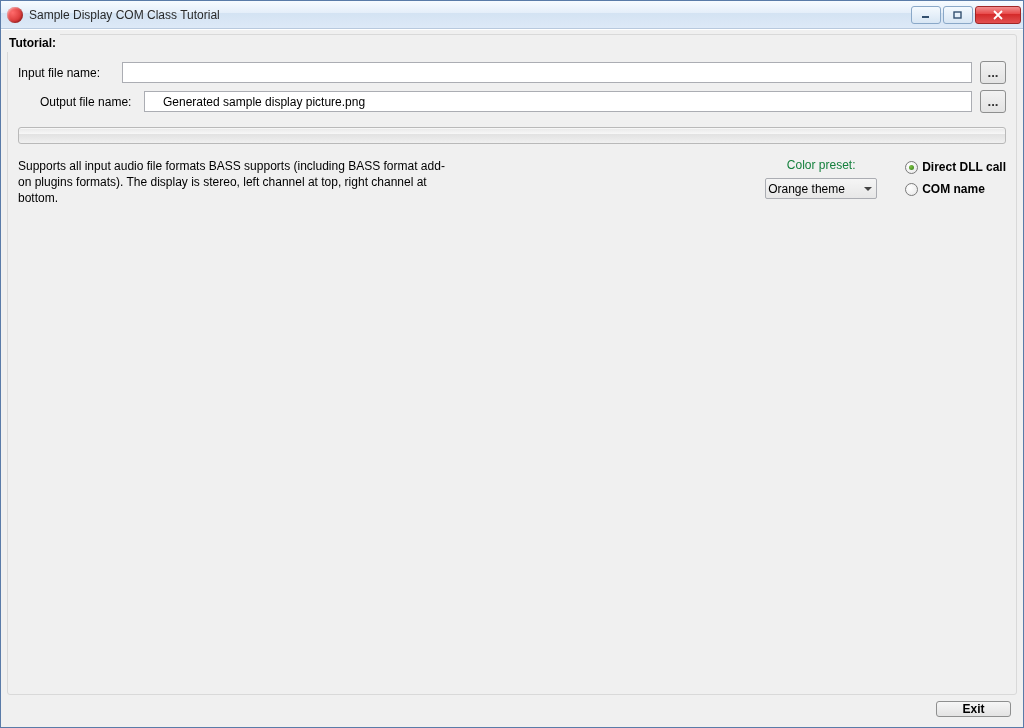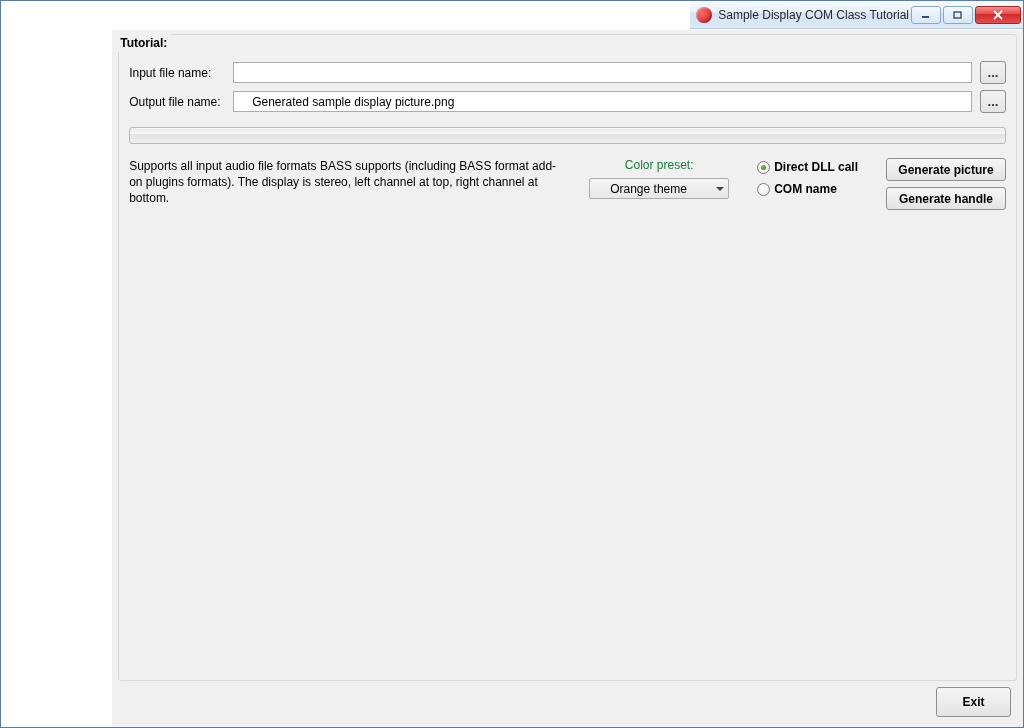--- a/index.html
+++ b/index.html
@@ -11,21 +11,20 @@
   height: 728px;
   overflow: hidden;
 }
 .window {
   width: 1024px;
   height: 728px;
   background: #fff;
   border: 1px solid #5a7ba8;
   display: flex;
   flex-direction: column;
-  align-items: flex-end;
 }
 .titlebar {
   height: 28px;
   background: linear-gradient(to bottom, #f7fbff 0%, #e4eef9 45%, #d4e3f3 46%, #dde9f7 100%);
   border-bottom: 1px solid #b8c9de;
   display: flex;
   align-items: center;
   padding: 0 2px 0 6px;
 }
 .titlebar .app-icon {
@@ -79,21 +78,21 @@
   color: #000;
   background: #f0f0f0;
   padding: 2px 4px 2px 2px;
 }
 .file-row {
   display: flex;
   align-items: center;
   margin-top: 18px;
   gap: 8px;
 }
-.file-row + .file-row { margin-top: 6px; }
+.file-row + .file-row { margin-top: 6px; margin-left: 22px; }
 .file-label {
   width: 96px;
   text-align: left;
   color: #000;
 }
 .file-input {
   flex: 1;
   height: 21px;
   border: 1px solid #abadb3;
   background: #fff;
@@ -136,28 +135,28 @@
   margin-left: auto;
 }
 .preset-col {
   display: flex;
   flex-direction: column;
   align-items: center;
   gap: 6px;
 }
 .preset-label { color: #15803d; }
 .select-wrap {
-  width: 140px;
+  width: 112px;
   height: 21px;
   border: 1px solid #abadb3;
   background: linear-gradient(to bottom, #f5f5f5, #e7e7e7);
   border-radius: 2px;
   display: flex;
   align-items: center;
-  padding: 0 4px 0 20px;
+  padding: 0 4px 0 2px;
   cursor: pointer;
 }
 .select-wrap .sel-text { flex: 1; color: #000; }
 .select-wrap .chevron {
   width: 0; height: 0;
   border-left: 4px solid transparent;
   border-right: 4px solid transparent;
   border-top: 4px solid #444;
 }
 .radio-col {
@@ -202,21 +201,21 @@
   font-size: 12px;
   font-weight: bold;
   color: #000;
 }
 .footer {
   padding: 4px 12px 10px 0;
   display: flex;
   justify-content: flex-end;
 }
 .exit-btn {
-  width: 75px; height: 30px;
+  width: 75px; height: 16px;
   border: 1px solid #8e8f8f;
   background: linear-gradient(to bottom, #f6f6f6, #e3e3e3);
   border-radius: 3px;
   cursor: pointer;
   font-family: inherit;
   font-size: 12px;
   font-weight: bold;
   color: #000;
 }
 </style>
@@ -282,24 +281,20 @@
                   <span class="dot"></span>
                 </span>
               <span class="radio-label">Direct DLL call</span>
             </div>
             <div class="radio-item">
               <span class="radio-outer"></span>
               <span class="radio-label">COM name</span>
             </div>
           </div>
 
-          <div class="btn-col">
-            <button class="gen-btn">Generate picture</button>
-            <button class="gen-btn">Generate handle</button>
-          </div>
         </div>
       </div>
     </div>
 
     <div class="footer">
       <button class="exit-btn">Exit</button>
     </div>
   </div>
 </div>
 

